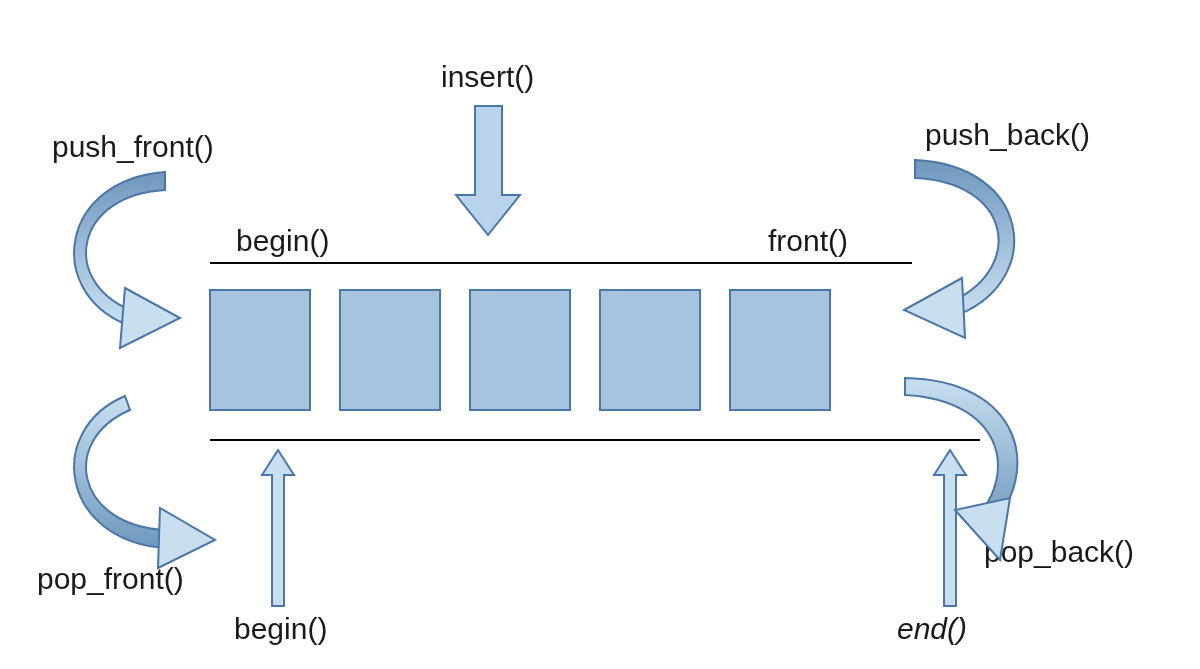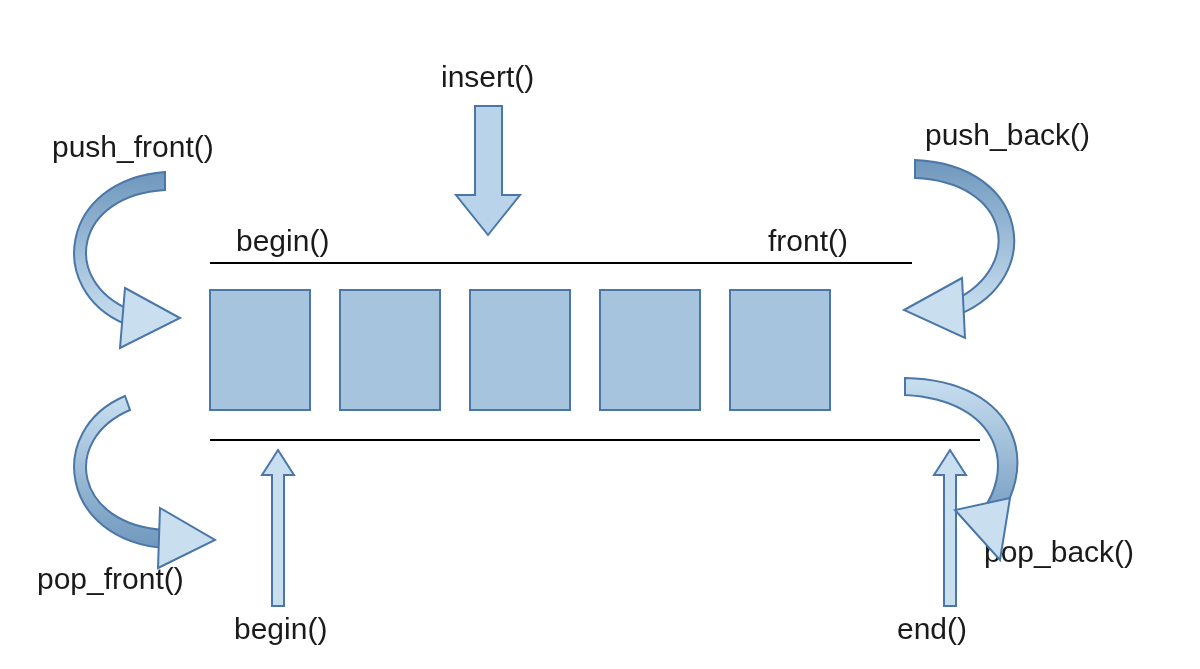--- a/index.html
+++ b/index.html
@@ -28,21 +28,21 @@
 <body>
 
 <div class="label" style="left:441px; top:60px;">insert()</div>
 <div class="label" style="left:52px; top:130px;">push_front()</div>
 <div class="label" style="left:925px; top:118px;">push_back()</div>
 <div class="label" style="left:236px; top:224px;">begin()</div>
 <div class="label" style="left:768px; top:224px;">front()</div>
 <div class="label" style="left:37px; top:562px;text-align:center;">pop_front()</div>
 <div class="label" style="left:984px; top:535px;">pop_back()</div>
 <div class="label" style="left:234px; top:612px;">begin()</div>
-<div class="label" style="left:897px; top:612px;">end()</div>
+<div class="label" style="left:897px; top:612px;font-style:italic;">end()</div>
 
 <svg class="canvas" width="1200" height="669">
   <defs>
     <linearGradient id="gradArrow" x1="0%" y1="0%" x2="0%" y2="100%">
       <stop offset="0%" stop-color="#6f98bd"></stop>
       <stop offset="100%" stop-color="#c9dff0"></stop>
     </linearGradient>
     <linearGradient id="gradArrowRev" x1="0%" y1="0%" x2="0%" y2="100%">
       <stop offset="0%" stop-color="#c9dff0"></stop>
       <stop offset="100%" stop-color="#6f98bd"></stop>

